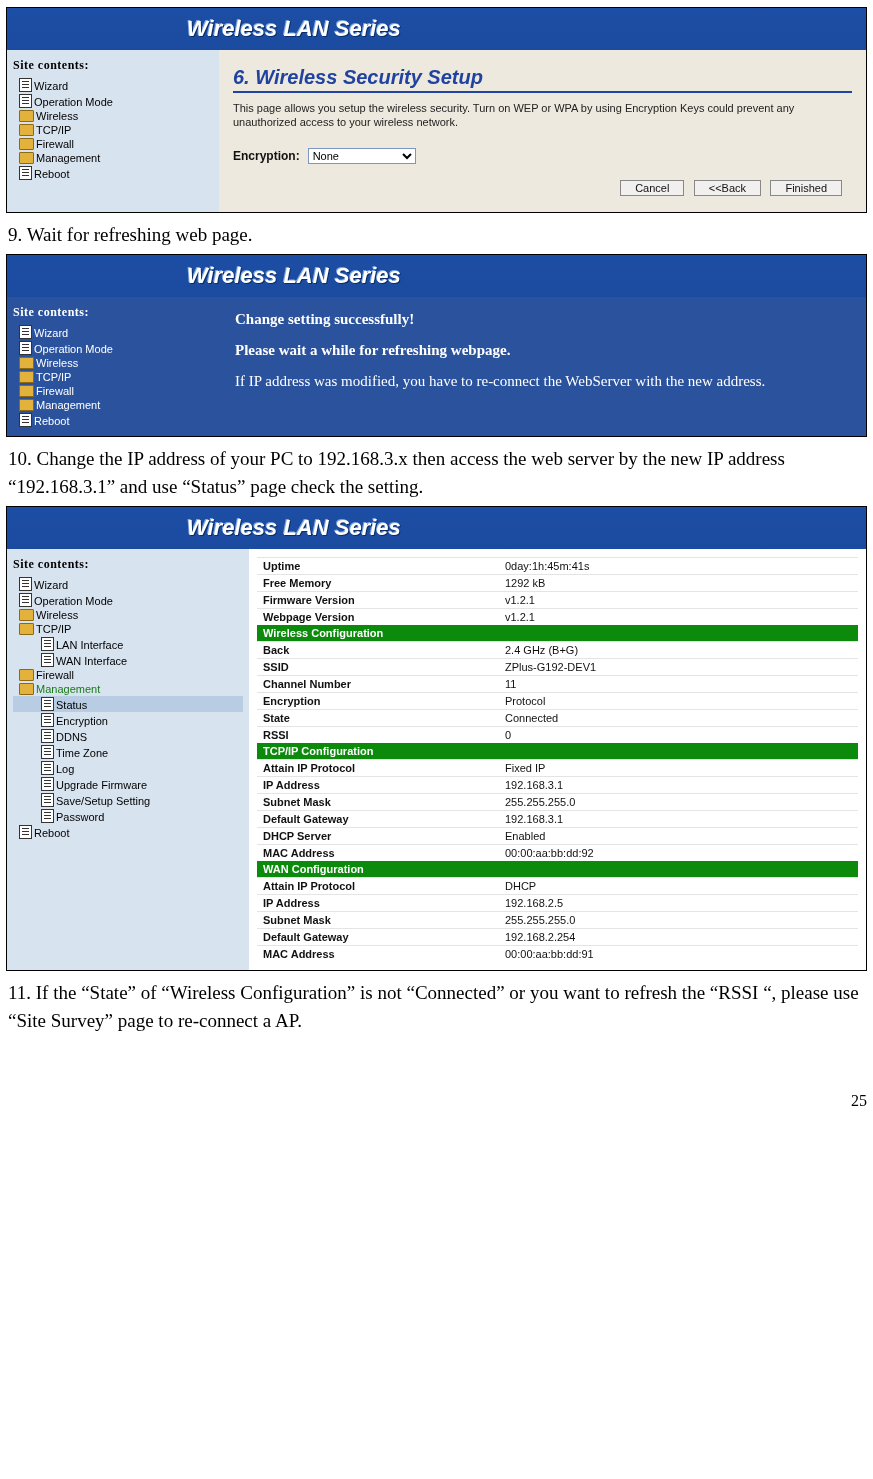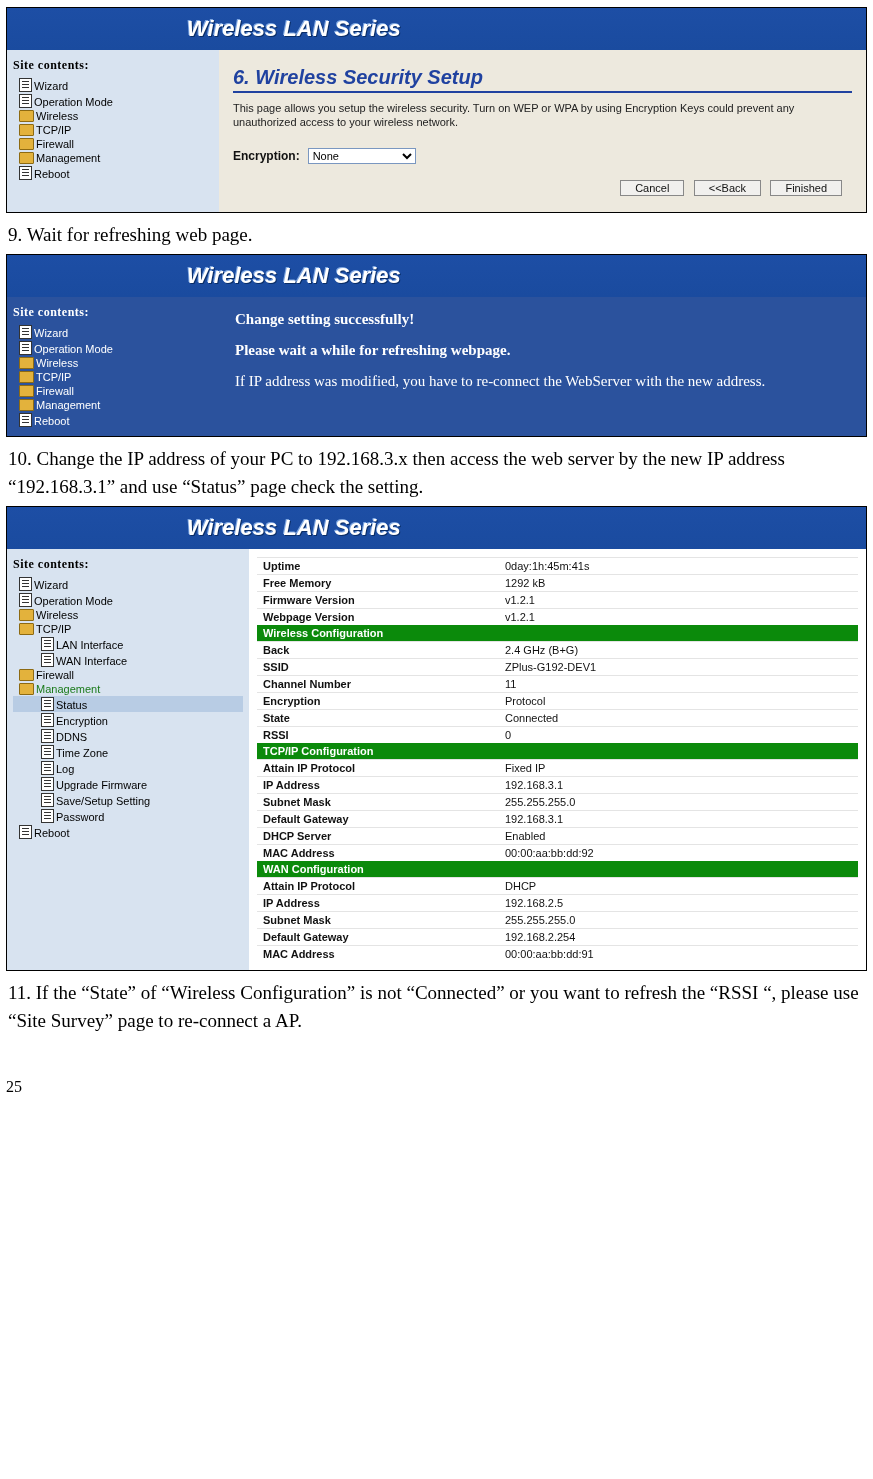--- a/index.html
+++ b/index.html
@@ -29,21 +29,21 @@
   .msg .b{font-weight:bold}
   .msg p{margin:0 0 14px 0}
   
   .status-wrap{background:#fff;flex:1}
   .status-row{display:flex;font:11px Arial;border-top:1px solid #e4e4e4}
   .status-row .k{width:230px;font-weight:bold;padding:2px 6px}
   .status-row .v{flex:1;padding:2px 6px}
   .sect{background:#0b8a0b;color:#fff;font:bold 11px Arial;padding:2px 6px}
   
   .step{font-size:19px;margin:8px 2px 6px 2px;line-height:1.45}
-  .pagenum{text-align:left;font:16px "Times New Roman";margin-top:44px}
+  .pagenum{text-align:right;font:16px "Times New Roman";margin-top:58px}
   .fig3 .sidebar{width:230px}
   .active{background:#b8cce4;color:#000}
   .mgmt{color:#1a7a1a}
 </style>
 </head>
 <body>
 
 <div class="page">
 
   <div class="fig">

